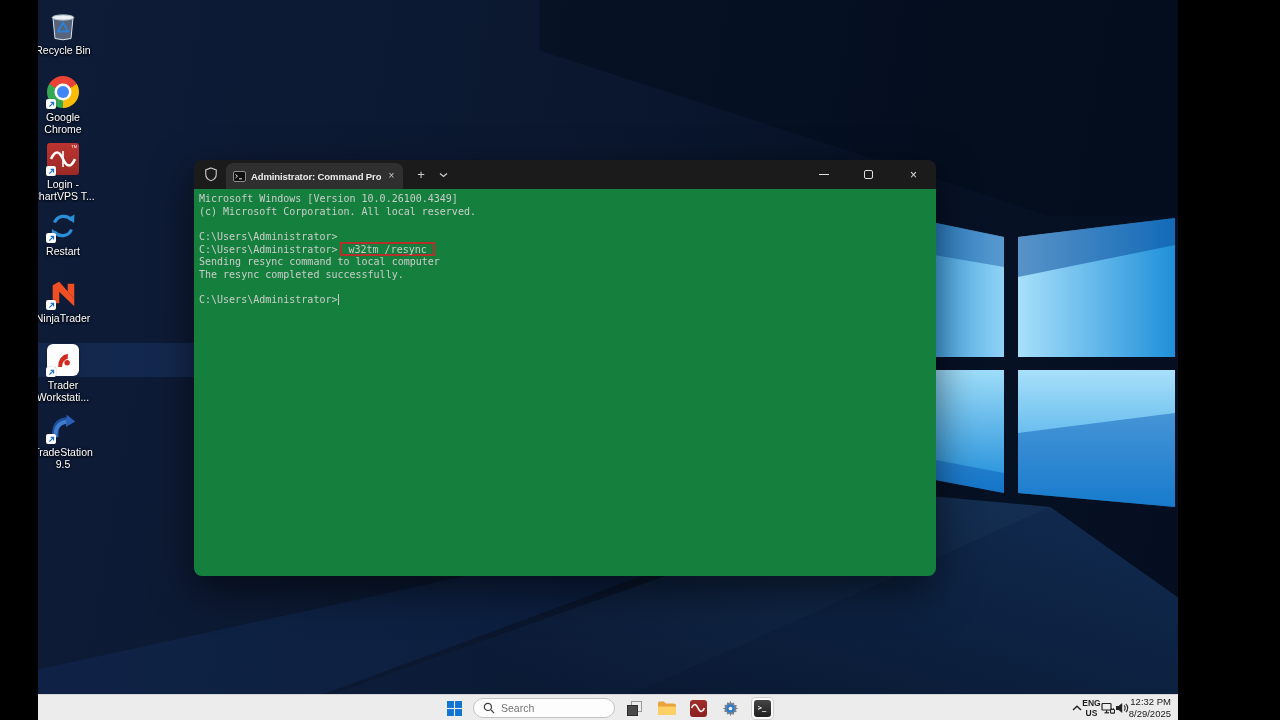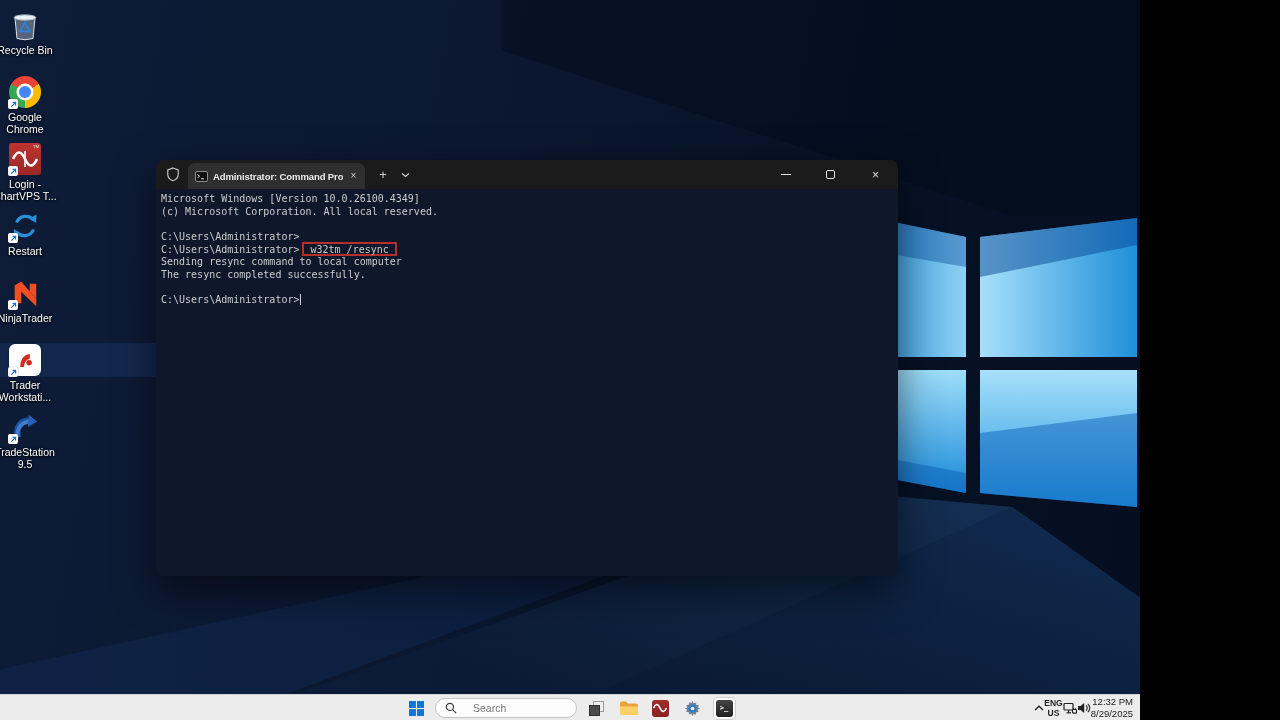--- a/index.html
+++ b/index.html
@@ -1,18 +1,18 @@
 <!DOCTYPE html>
 <html><head>
 <meta charset="utf-8">
 <style>
   * { margin:0; padding:0; box-sizing:border-box; }
   html,body { width:1280px; height:720px; overflow:hidden; background:#000;
     font-family:"Liberation Sans","DejaVu Sans",sans-serif; }
-  .stage { position:relative; width:1140px; height:720px; overflow:hidden; }
+  .stage { position:relative; width:1140px; height:720px; overflow:hidden;margin-left:38px; }
 
   
   .wallpaper { position:absolute; inset:0;
     background:linear-gradient(100deg,#0e1c38 0%,#0b1830 40%,#071226 72%,#050e20 100%); }
   .wp-layer { position:absolute; inset:0; }
   .ceiling-shade { clip-path:polygon(44% 0,100% 0,100% 30%,88.8% 30%,44% 7%);
     background:rgba(3,10,24,.45); }
   .hband { position:absolute; left:0; top:343px; width:100%; height:34px;
     background:linear-gradient(to right,rgba(45,100,185,.16),rgba(45,100,185,.30) 55%,rgba(45,100,185,0) 72%); }
   .beam-faint { clip-path:polygon(75% 67%,19% 100%,0 100%,0 93%); background:rgba(30,80,160,.15); }
@@ -64,35 +64,35 @@
   .tab-title { font-size:9.5px; font-weight:bold; color:#ececec; white-space:nowrap;
     overflow:hidden; letter-spacing:-.1px; }
   .tab-close { font-size:10px; color:#c9c9c9; padding:0 2px; line-height:1; }
   .tb-btn { color:#cfcfcf; font-size:13px; line-height:1; align-self:center; margin-left:14px; }
   .controls { position:absolute; right:0; top:0; height:29px; display:flex; }
   .ctl { width:45px; height:29px; display:flex; align-items:center; justify-content:center; }
   .glyph-min { width:10px; height:1px; background:#e0e0e0; }
   .glyph-max { width:9px; height:9px; border:1.2px solid #e0e0e0; border-radius:2px; }
   .glyph-close { color:#e0e0e0; font-size:12px; line-height:1; }
 
-  .console { height:387px; background:#0f172a; padding:3px 0 0 5px; cursor:text;
+  .console { height:387px; background:#15803d; padding:3px 0 0 5px; cursor:text;
     font-family:"DejaVu Sans Mono","Liberation Mono",monospace; font-size:10px; color:#cccccc; }
   .tline { height:12.7px; white-space:pre; display:flex; align-items:center; }
   .cmd-box { display:inline-flex; align-items:center; border:2px solid #b5302a; padding:0 6px;
     margin-left:3px; height:14px; }
   .cursor-bar { display:inline-block; width:1px; height:11px; background:#cccccc; margin-left:1px; }
 
   
   .taskbar { position:absolute; left:0; bottom:0; width:100%; height:26px; background:#ececec;
     border-top:1px solid #d4d4d4; }
   .tb-center { position:absolute; left:50%; top:0; height:26px; transform:translateX(-50%);
     display:flex; align-items:center; }
   .start-btn { width:26px; height:26px; display:flex; align-items:center; justify-content:center; }
   .search-pill { width:142px; height:20px; margin-left:6px; background:#fdfdfd; border:1px solid #c3c3c3;
-    border-radius:10px; display:flex; align-items:center; padding:0 9px; gap:16px; }
+    border-radius:10px; display:flex; align-items:center; padding:0 9px; gap:6px; }
   .search-pill input { border:none; outline:none; background:transparent; width:100px;
     font-size:10.5px; color:#5f5f5f; font-family:"Liberation Sans",sans-serif; }
   .tb-app { width:26px; height:26px; margin-left:6px; display:flex; align-items:center; justify-content:center; }
   .desktops-art { position:relative; width:15px; height:15px; }
   .desktops-art .back { position:absolute; right:0; top:0; width:11px; height:11px;
     background:#efefef; border:1px solid #9a9a9a; }
   .desktops-art .front { position:absolute; left:0; bottom:0; width:11px; height:11px;
     background:#4a4a4a; border:1px solid #2e2e2e; }
   .cvps-tile-sm { width:17px; height:17px; border-radius:3px; background:linear-gradient(#a12d2a,#8a2220);
     display:flex; align-items:center; justify-content:center; }

